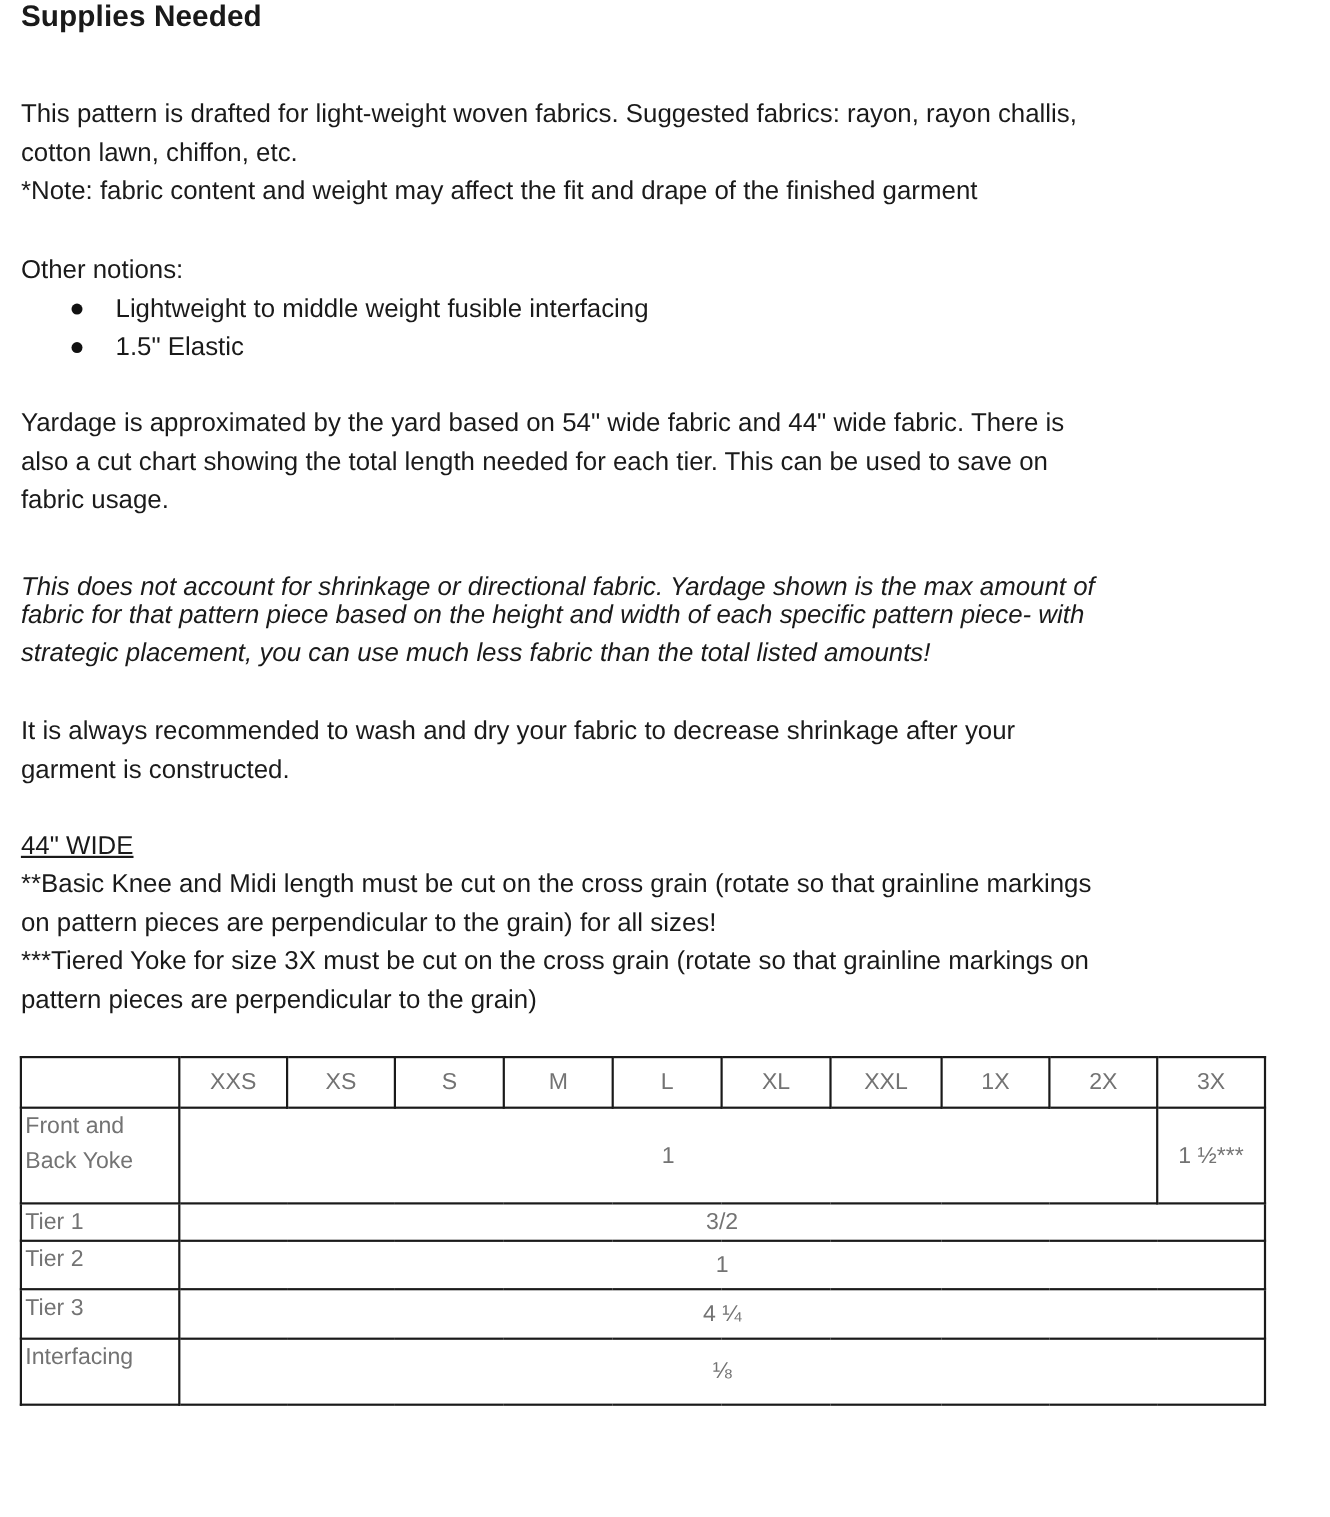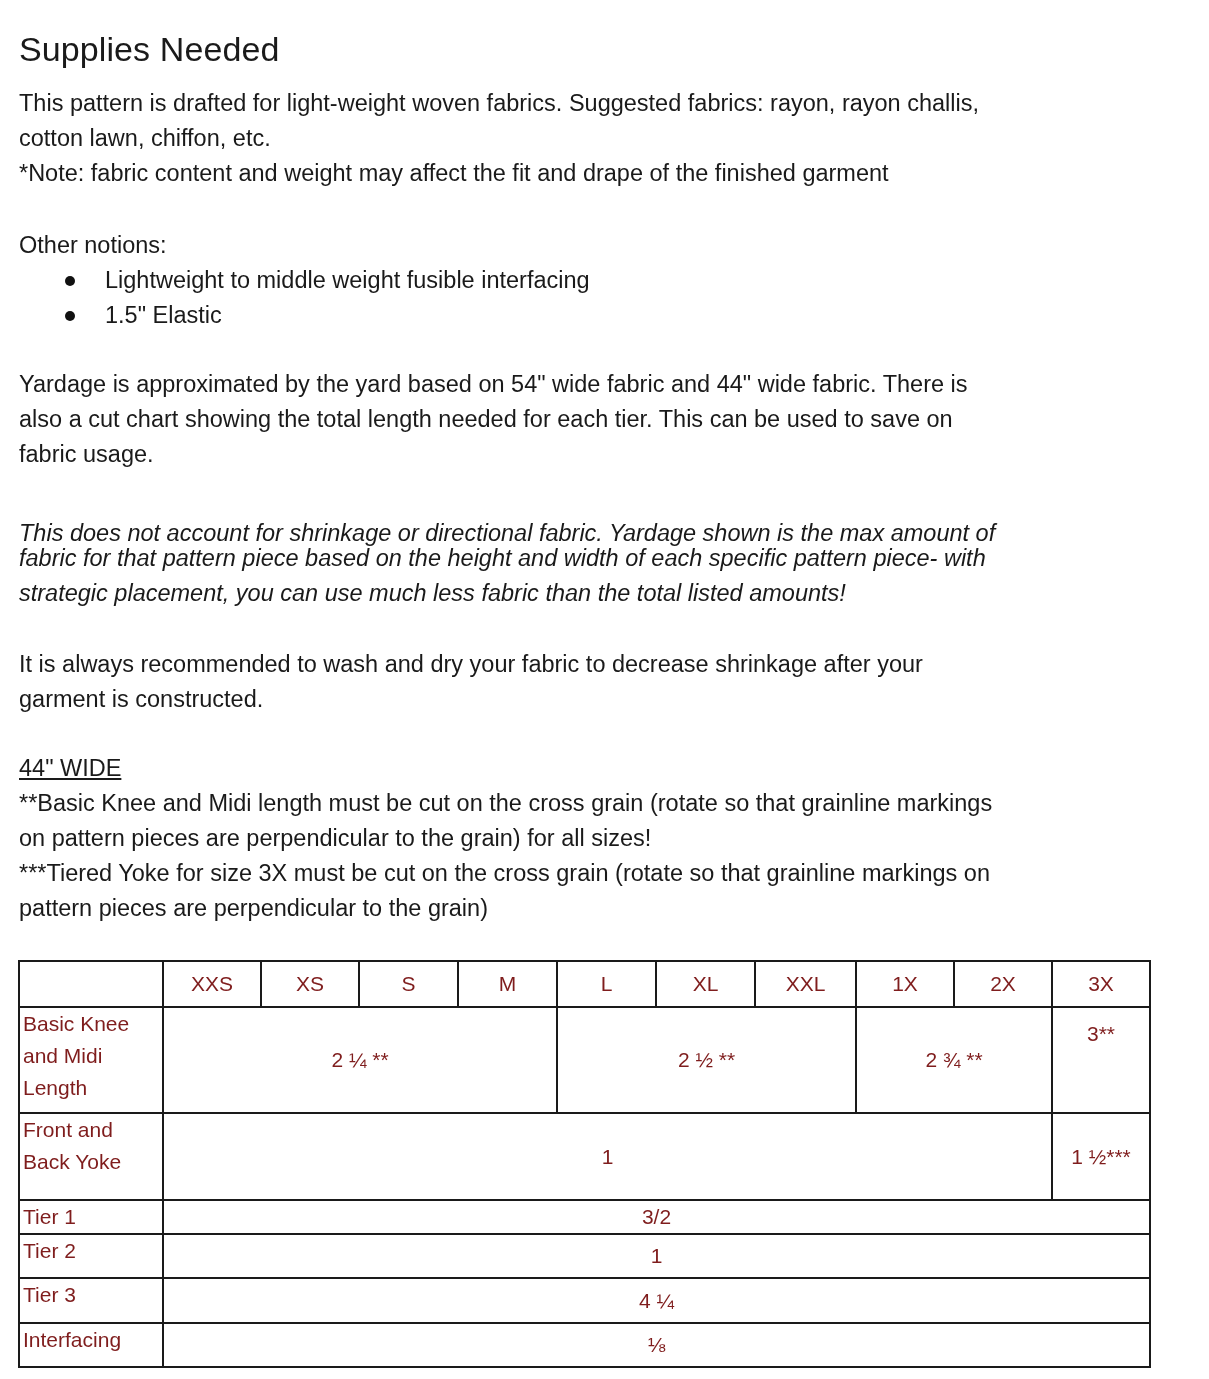--- a/index.html
+++ b/index.html
@@ -2,36 +2,36 @@
 <html><head>
 <meta charset="utf-8">
 <style>
   html, body { margin: 0; padding: 0; background: #ffffff; }
   body {
     width: 1209px; height: 1379px; overflow: hidden; position: relative;
     font-family: "Liberation Sans", sans-serif; color: #1a1a1a;
   }
   .doc { position: absolute; left: 19px; top: 0; width: 1170px; }
   .title {
-    position: absolute; left: 0; top: 30px;
-    font-size: 34px; font-weight: normal; letter-spacing: 0.1px;
+    position: absolute; left: 0; top: 0;
+    font-size: 27px; font-weight: bold; letter-spacing: 0.1px;
   }
   .p { position: absolute; left: 0; font-size: 23.5px; line-height: 35px; white-space: nowrap; }
   .italic { font-style: italic; }
   .underline { text-decoration: underline; }
   .bullets { position: absolute; left: 0; top: 263px; margin: 0; padding: 0; list-style: none; }
   .bullets li { position: relative; font-size: 23.5px; line-height: 35px; padding-left: 86px; white-space: nowrap; }
   .bullets li .dot {
     position: absolute; left: 46px; top: 13px; width: 10px; height: 10px;
     border-radius: 50%; background: #111;
   }
   table.cut {
     position: absolute; left: 18px; top: 960px;
     border-collapse: collapse; table-layout: fixed;
-    font-size: 21px; color: #7f1d1d;
+    font-size: 21px; color: #737373;
   }
   table.cut td {
     border: 2.5px solid #1a1a1a; padding: 0; text-align: center; vertical-align: middle;
   }
   table.cut td.rowlabel {
     text-align: left; padding-left: 3px; line-height: 32px; vertical-align: top;
   }
 </style>
 </head>
 <body>
@@ -94,49 +94,38 @@
     <td>XS</td>
     <td>S</td>
     <td>M</td>
     <td>L</td>
     <td>XL</td>
     <td>XXL</td>
     <td>1X</td>
     <td>2X</td>
     <td>3X</td>
   </tr>
-  <tr style="height:106px">
-    <td class="rowlabel">
-      <div>Basic Knee</div>
-      <div>and Midi</div>
-      <div>Length</div>
-    </td>
-    <td colspan="4">2 ¼ **</td>
-    <td colspan="3">2 ½ **</td>
-    <td colspan="2">2 ¾ **</td>
-    <td style="vertical-align:top;padding-top:14px">3**</td>
-  </tr>
   <tr style="height:87px">
     <td class="rowlabel">
       <div>Front and</div>
       <div>Back Yoke</div>
     </td>
     <td colspan="9">1</td>
     <td>1 ½***</td>
   </tr>
   <tr style="height:28px">
     <td class="rowlabel">Tier 1</td>
     <td colspan="10">3/2</td>
   </tr>
   <tr style="height:44px">
     <td class="rowlabel">Tier 2</td>
     <td colspan="10">1</td>
   </tr>
   <tr style="height:45px">
     <td class="rowlabel">Tier 3</td>
     <td colspan="10">4 ¼</td>
   </tr>
-  <tr style="height:44px">
+  <tr style="height:60px">
     <td class="rowlabel">Interfacing</td>
     <td colspan="10">⅛</td>
   </tr>
 </tbody>
   </table>
 
 </body></html>

